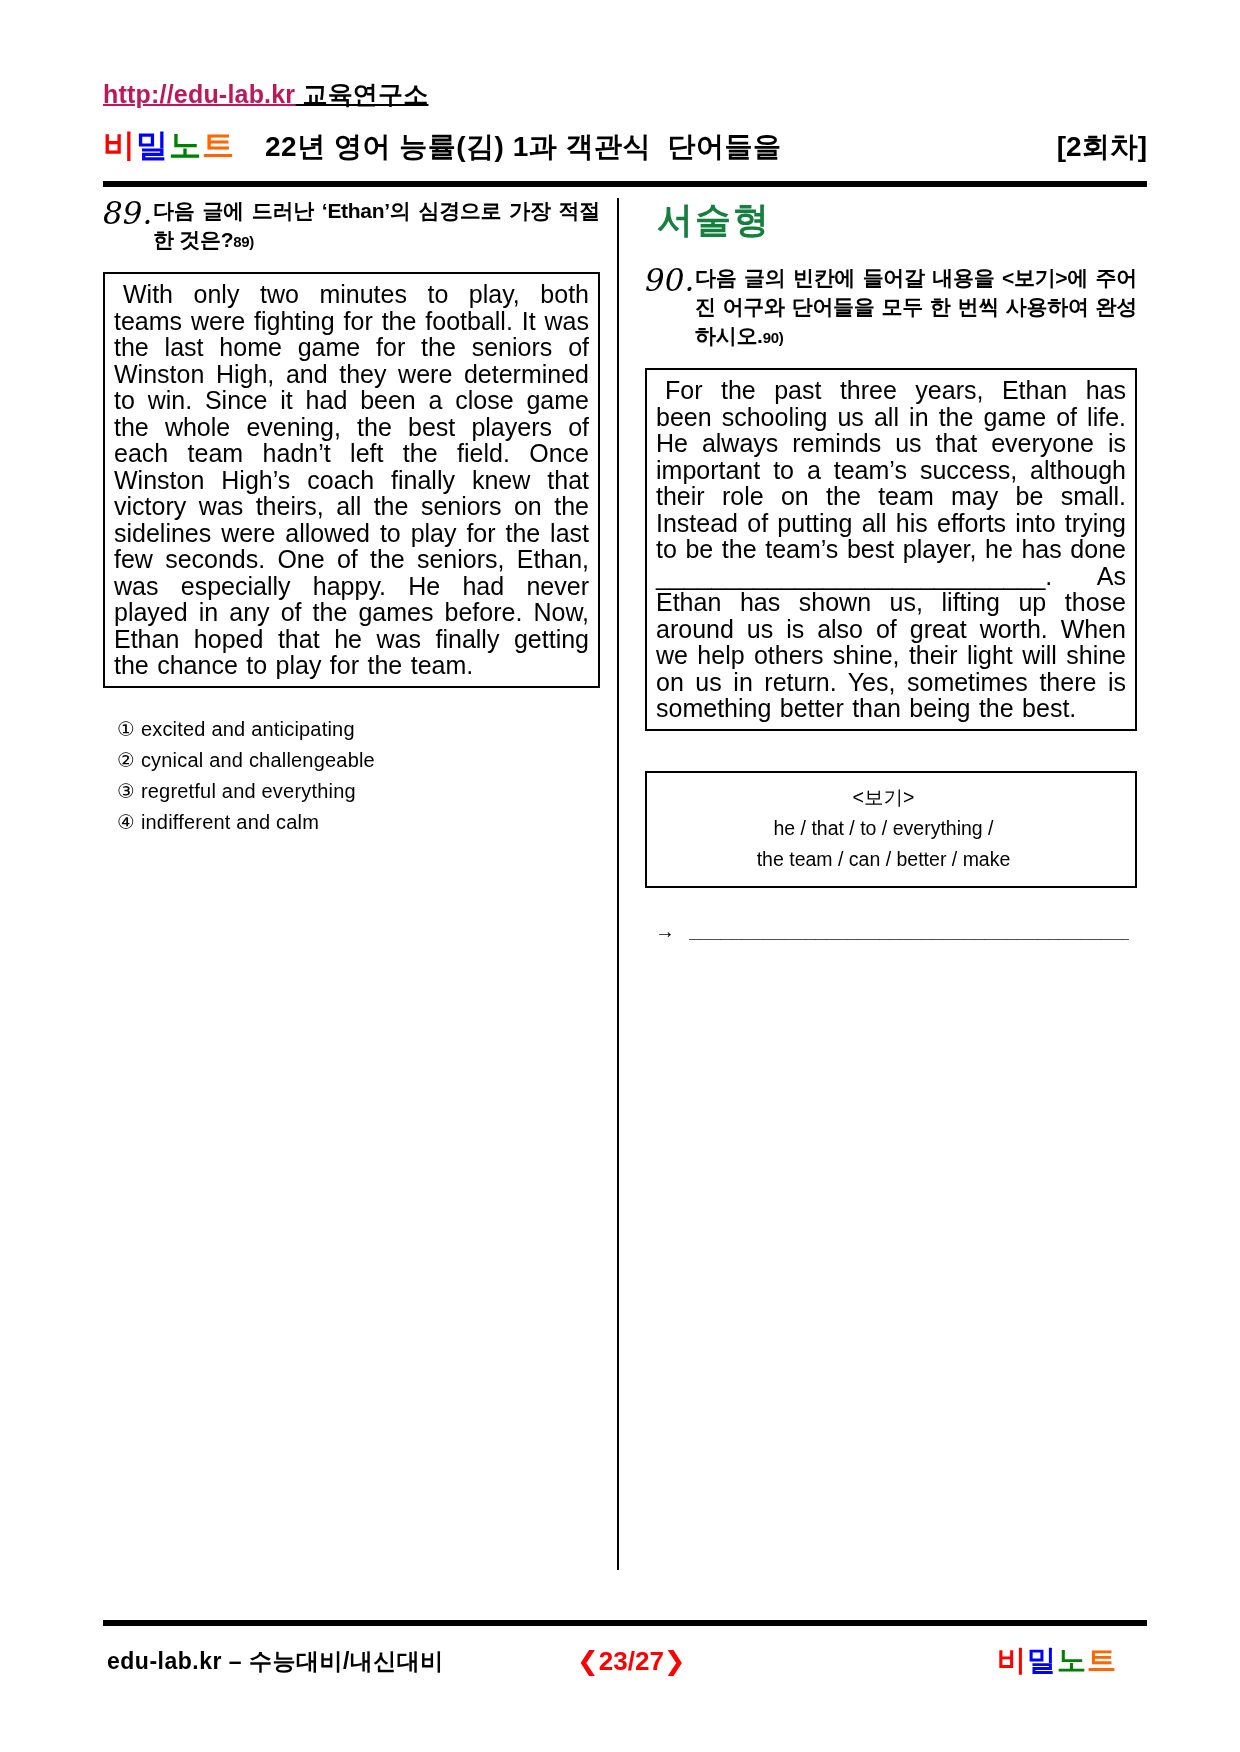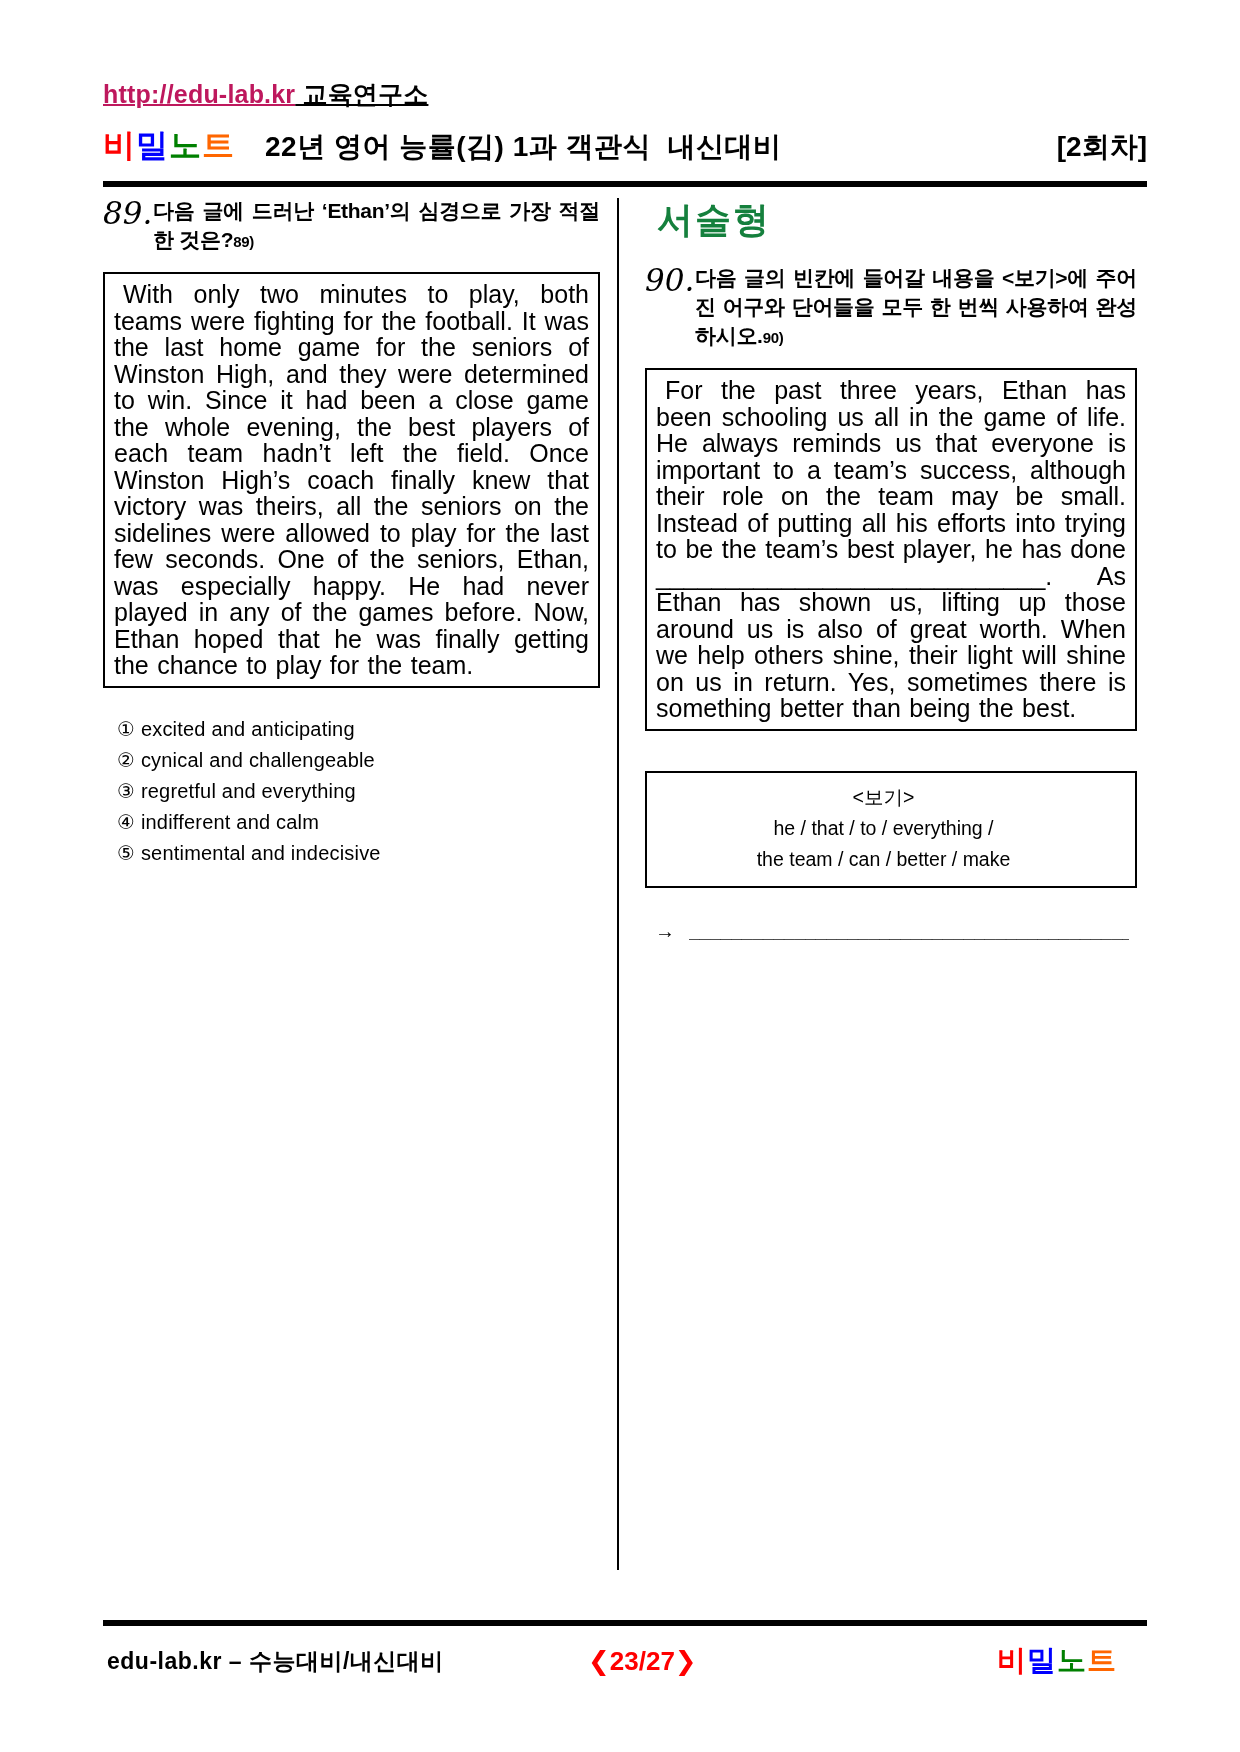--- a/index.html
+++ b/index.html
@@ -90,60 +90,59 @@
   .rule-bottom {
     position:absolute; left:103px; top:1620px; width:1044px; height:6px;
     background:#000;
   }
   .footer-left {
     position:absolute; left:107px; top:1646px;
     font-size:23px; font-weight:bold; letter-spacing:0.5px;
   }
   .footer-page {
     position:absolute; left:577px; top:1646px;
-    font-size:26px; font-weight:bold;margin-left:11px;
+    font-size:26px; font-weight:bold;
   }
   .footer-logo {
     position:absolute; left:997px; top:1641px;
     font-size:29px; font-weight:bold; letter-spacing:1px;
   }
 </style>
 </head>
 <body>
 
 <div class="page">
 
   <div class="url-line">
     <span class="url" style="color: #be185d; margin-top: 8px;">http://edu-lab.kr</span><span class="org"> 교육연구소</span>
   </div>
 
   <div class="title-line">
     <span class="logo"><span style="color: rgb(255, 0, 0);">비</span><span style="color: rgb(0, 0, 255);">밀</span><span style="color: rgb(0, 128, 0);">노</span><span style="color: rgb(255, 102, 0);">트</span></span>
-    <span class="doc-title">22년 영어 능률(김) 1과 객관식  내신대비</span>
+    <span class="doc-title">22년 영어 능률(김) 1과 객관식  단어들을</span>
     <span class="round">[2회차]</span>
   </div>
 
   <div class="rule-top"></div>
 
   <div class="divider"></div>
 
   <div class="col-left">
     <div class="q-header">
       <span class="q-num">89.</span>
       <span class="q-text"><span>다음 글에 드러난 ‘Ethan’의 심경으로 가장 적절한 것은?</span><span class="footnote">89)</span></span>
     </div>
 
     <div class="passage-box">With only two minutes to play, both teams were fighting for the football. It was the last home game for the seniors of Winston High, and they were determined to win. Since it had been a close game the whole evening, the best players of each team hadn’t left the field. Once Winston High’s coach finally knew that victory was theirs, all the seniors on the sidelines were allowed to play for the last few seconds. One of the seniors, Ethan, was especially happy. He had never played in any of the games before. Now, Ethan hoped that he was finally getting the chance to play for the team.</div>
 
     <ul class="options">
       <li>① excited and anticipating</li>
       <li>② cynical and challengeable</li>
       <li>③ regretful and everything</li>
       <li>④ indifferent and calm</li>
-      <li>⑤ sentimental and indecisive</li>
     </ul>
   </div>
 
   <div class="col-right">
     <div class="section-label" style="color: #15803d;">서술형</div>
 
     <div class="q-header q90-header">
       <span class="q-num">90.</span>
       <span class="q-text"><span>다음 글의 빈칸에 들어갈 내용을 &lt;보기&gt;에 주어진 어구와 단어들을 모두 한 번씩 사용하여 완성하시오.</span><span class="footnote">90)</span></span>
     </div>

